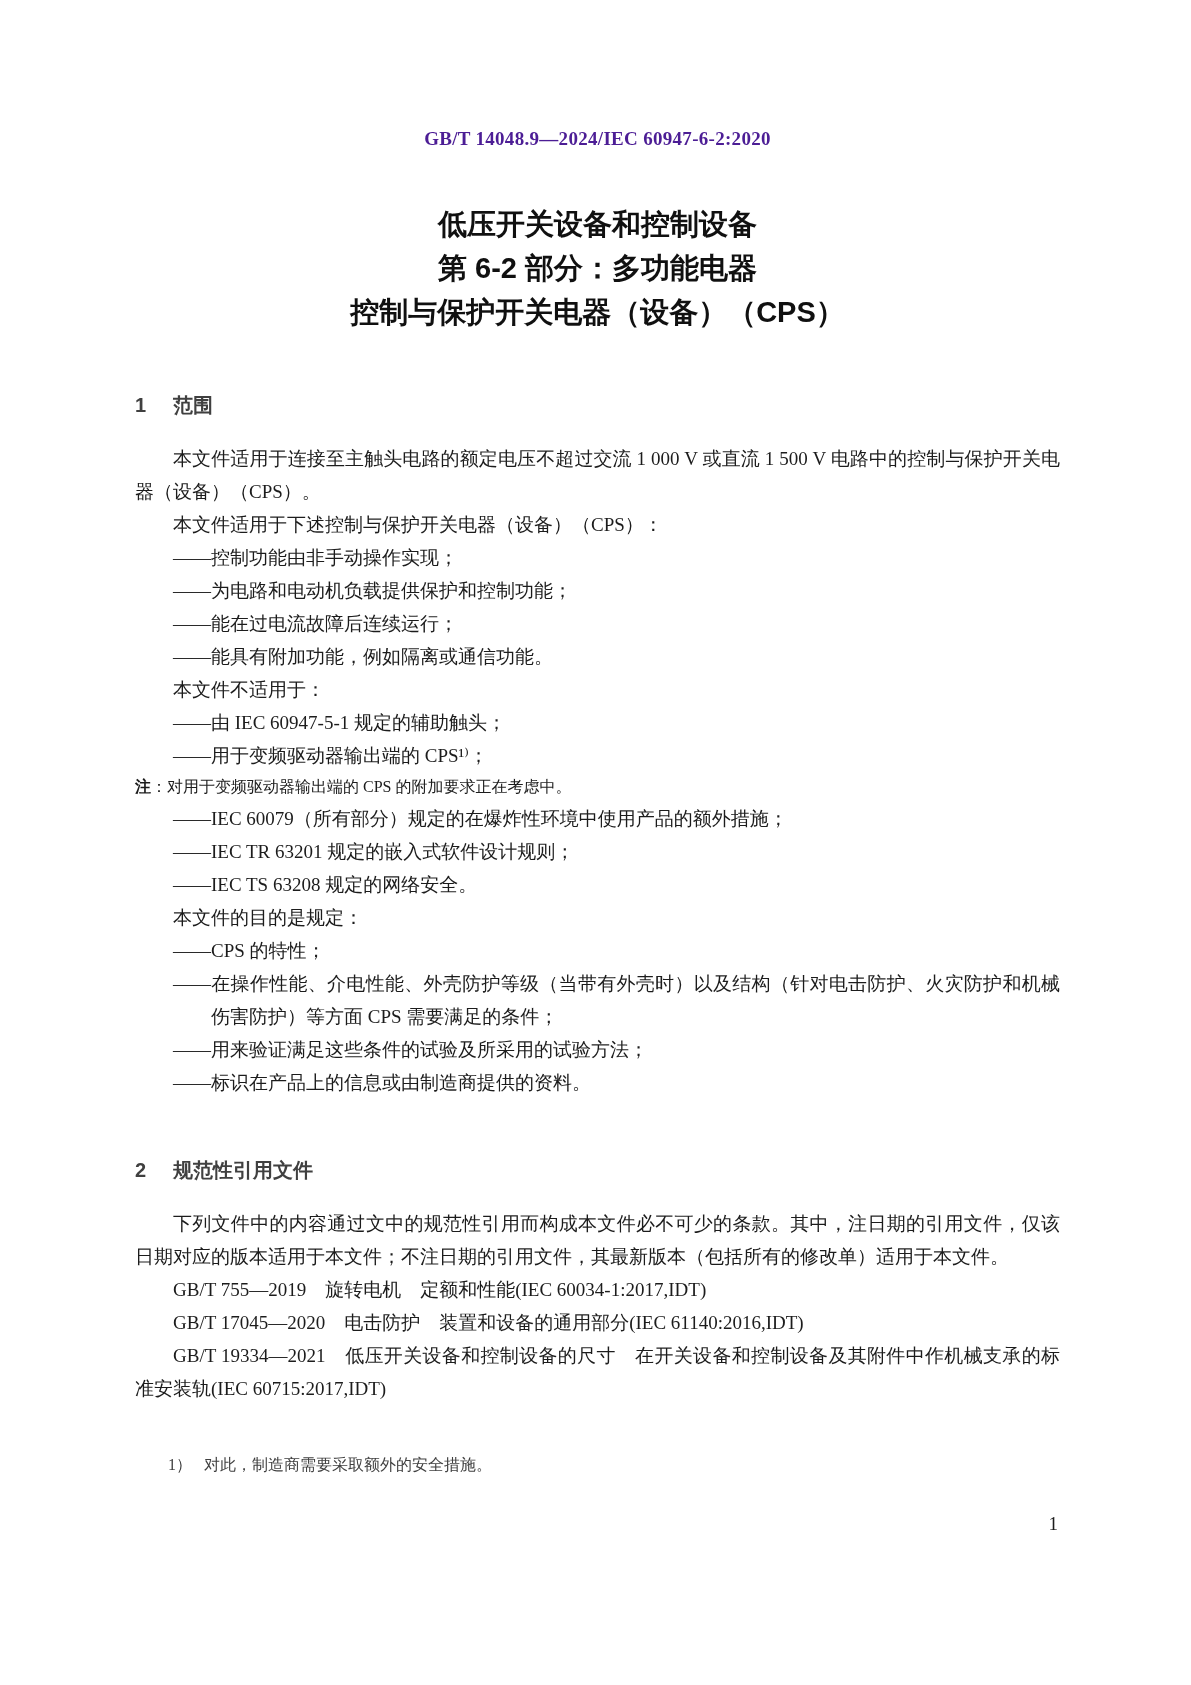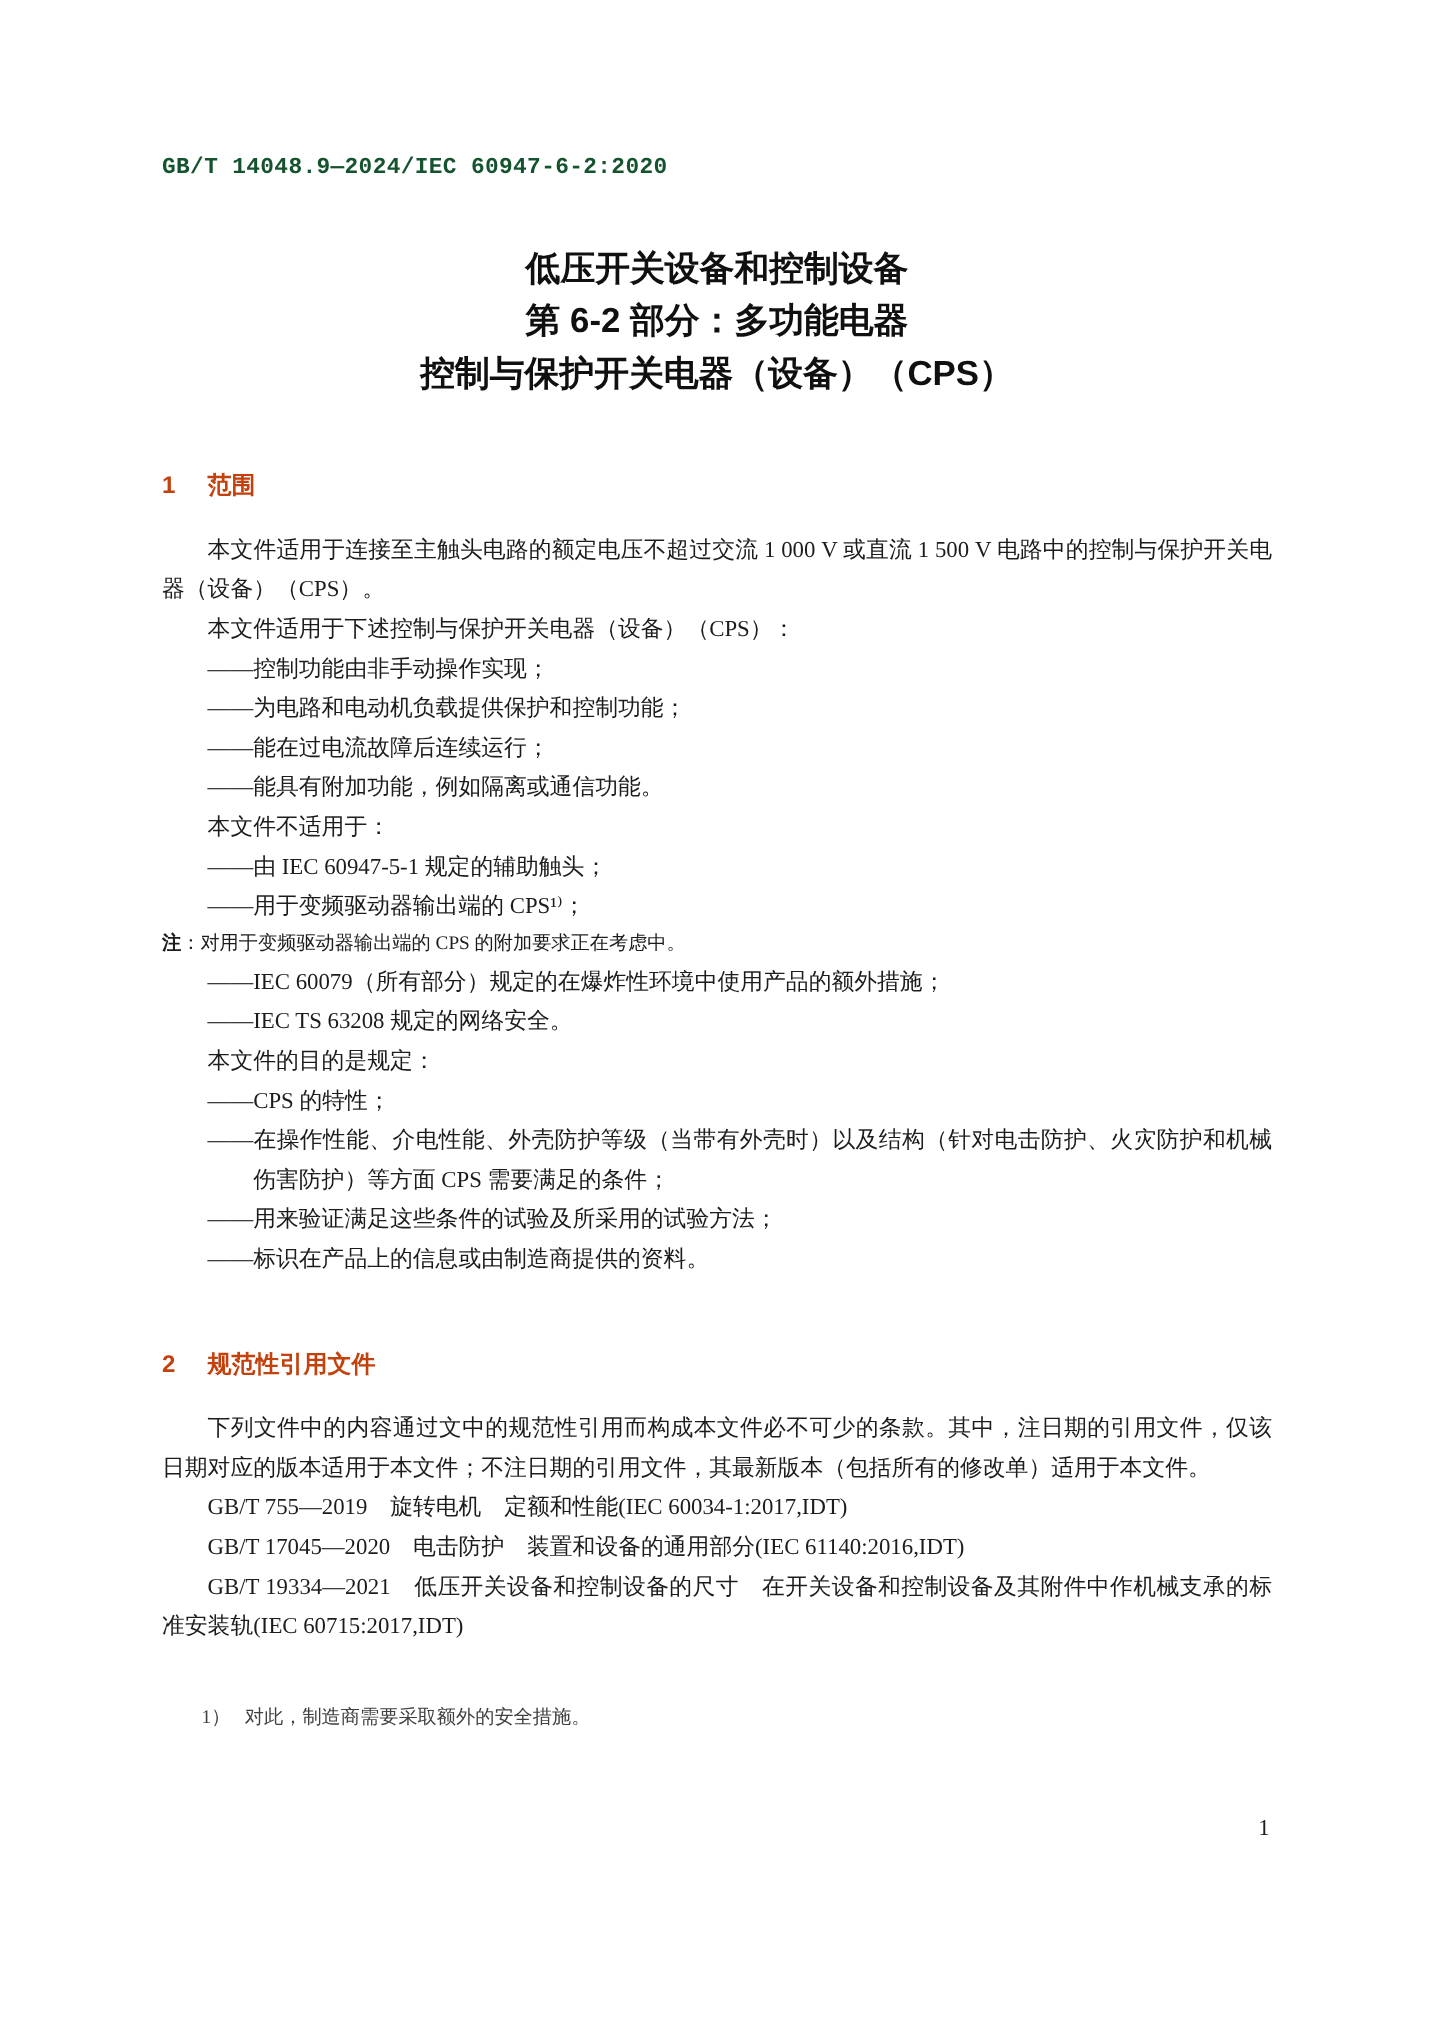--- a/index.html
+++ b/index.html
@@ -9,46 +9,46 @@
     width: 1191px;
     height: 1685px;
     background: #ffffff;
     color: #1c1c1c;
     overflow: hidden;
     font-family: "Liberation Serif", "DejaVu Serif", serif;
   }
   .content { padding: 128px 131px 0 135px; }
 
   .running-header {
-    text-align: left;
-    font-family: Liberation Mono, monospace;
+    text-align: center;
+    font-family: Liberation Serif, serif;
     font-weight: 600;
     font-size: 19px;
     letter-spacing: 0.3px;
-    color: #14532d;
+    color: #4c1d95;
   }
 
   .title {
     margin: 52px 0 0 0;
     text-align: center;
     font-family: "Liberation Sans", "DejaVu Sans", sans-serif;
     font-weight: 700;
     font-size: 29px;
     line-height: 44px;
     color: #101010;
   }
   .title-line { display: block; }
 
   .section-heading {
     margin: 54px 0 0 0;
     font-family: "Liberation Sans", "DejaVu Sans", sans-serif;
     font-weight: 700;
     font-size: 20px;
     line-height: 34px;
-    color: #c2410c;
+    color: #404040;
   }
   .section-heading .sec-num { display: inline-block; min-width: 38px; }
 
   .body {
     margin-top: 20px;
     font-size: 19px;
     line-height: 33px;
     text-align: justify;
   }
   .body p { margin: 0; }
@@ -108,20 +108,21 @@
       <p class="para">本文件适用于下述控制与保护开关电器（设备）（CPS）：</p>
       <p class="dash">——控制功能由非手动操作实现；</p>
       <p class="dash">——为电路和电动机负载提供保护和控制功能；</p>
       <p class="dash">——能在过电流故障后连续运行；</p>
       <p class="dash">——能具有附加功能，例如隔离或通信功能。</p>
       <p class="para">本文件不适用于：</p>
       <p class="dash">——由 IEC 60947-5-1 规定的辅助触头；</p>
       <p class="dash">——用于变频驱动器输出端的 CPS¹⁾；</p>
       <p class="note"><b class="note-label">注</b><span>：对用于变频驱动器输出端的 CPS 的附加要求正在考虑中。</span></p>
       <p class="dash">——IEC 60079（所有部分）规定的在爆炸性环境中使用产品的额外措施；</p>
+      <p class="dash">——IEC TR 63201 规定的嵌入式软件设计规则；</p>
       <p class="dash">——IEC TS 63208 规定的网络安全。</p>
       <p class="para">本文件的目的是规定：</p>
       <p class="dash">——CPS 的特性；</p>
       <p class="dash">——在操作性能、介电性能、外壳防护等级（当带有外壳时）以及结构（针对电击防护、火灾防护和机械伤害防护）等方面 CPS 需要满足的条件；</p>
       <p class="dash">——用来验证满足这些条件的试验及所采用的试验方法；</p>
       <p class="dash">——标识在产品上的信息或由制造商提供的资料。</p>
     </div>
 
     <h2 class="section-heading sec2">
       <span class="sec-num">2</span><span>规范性引用文件</span>

